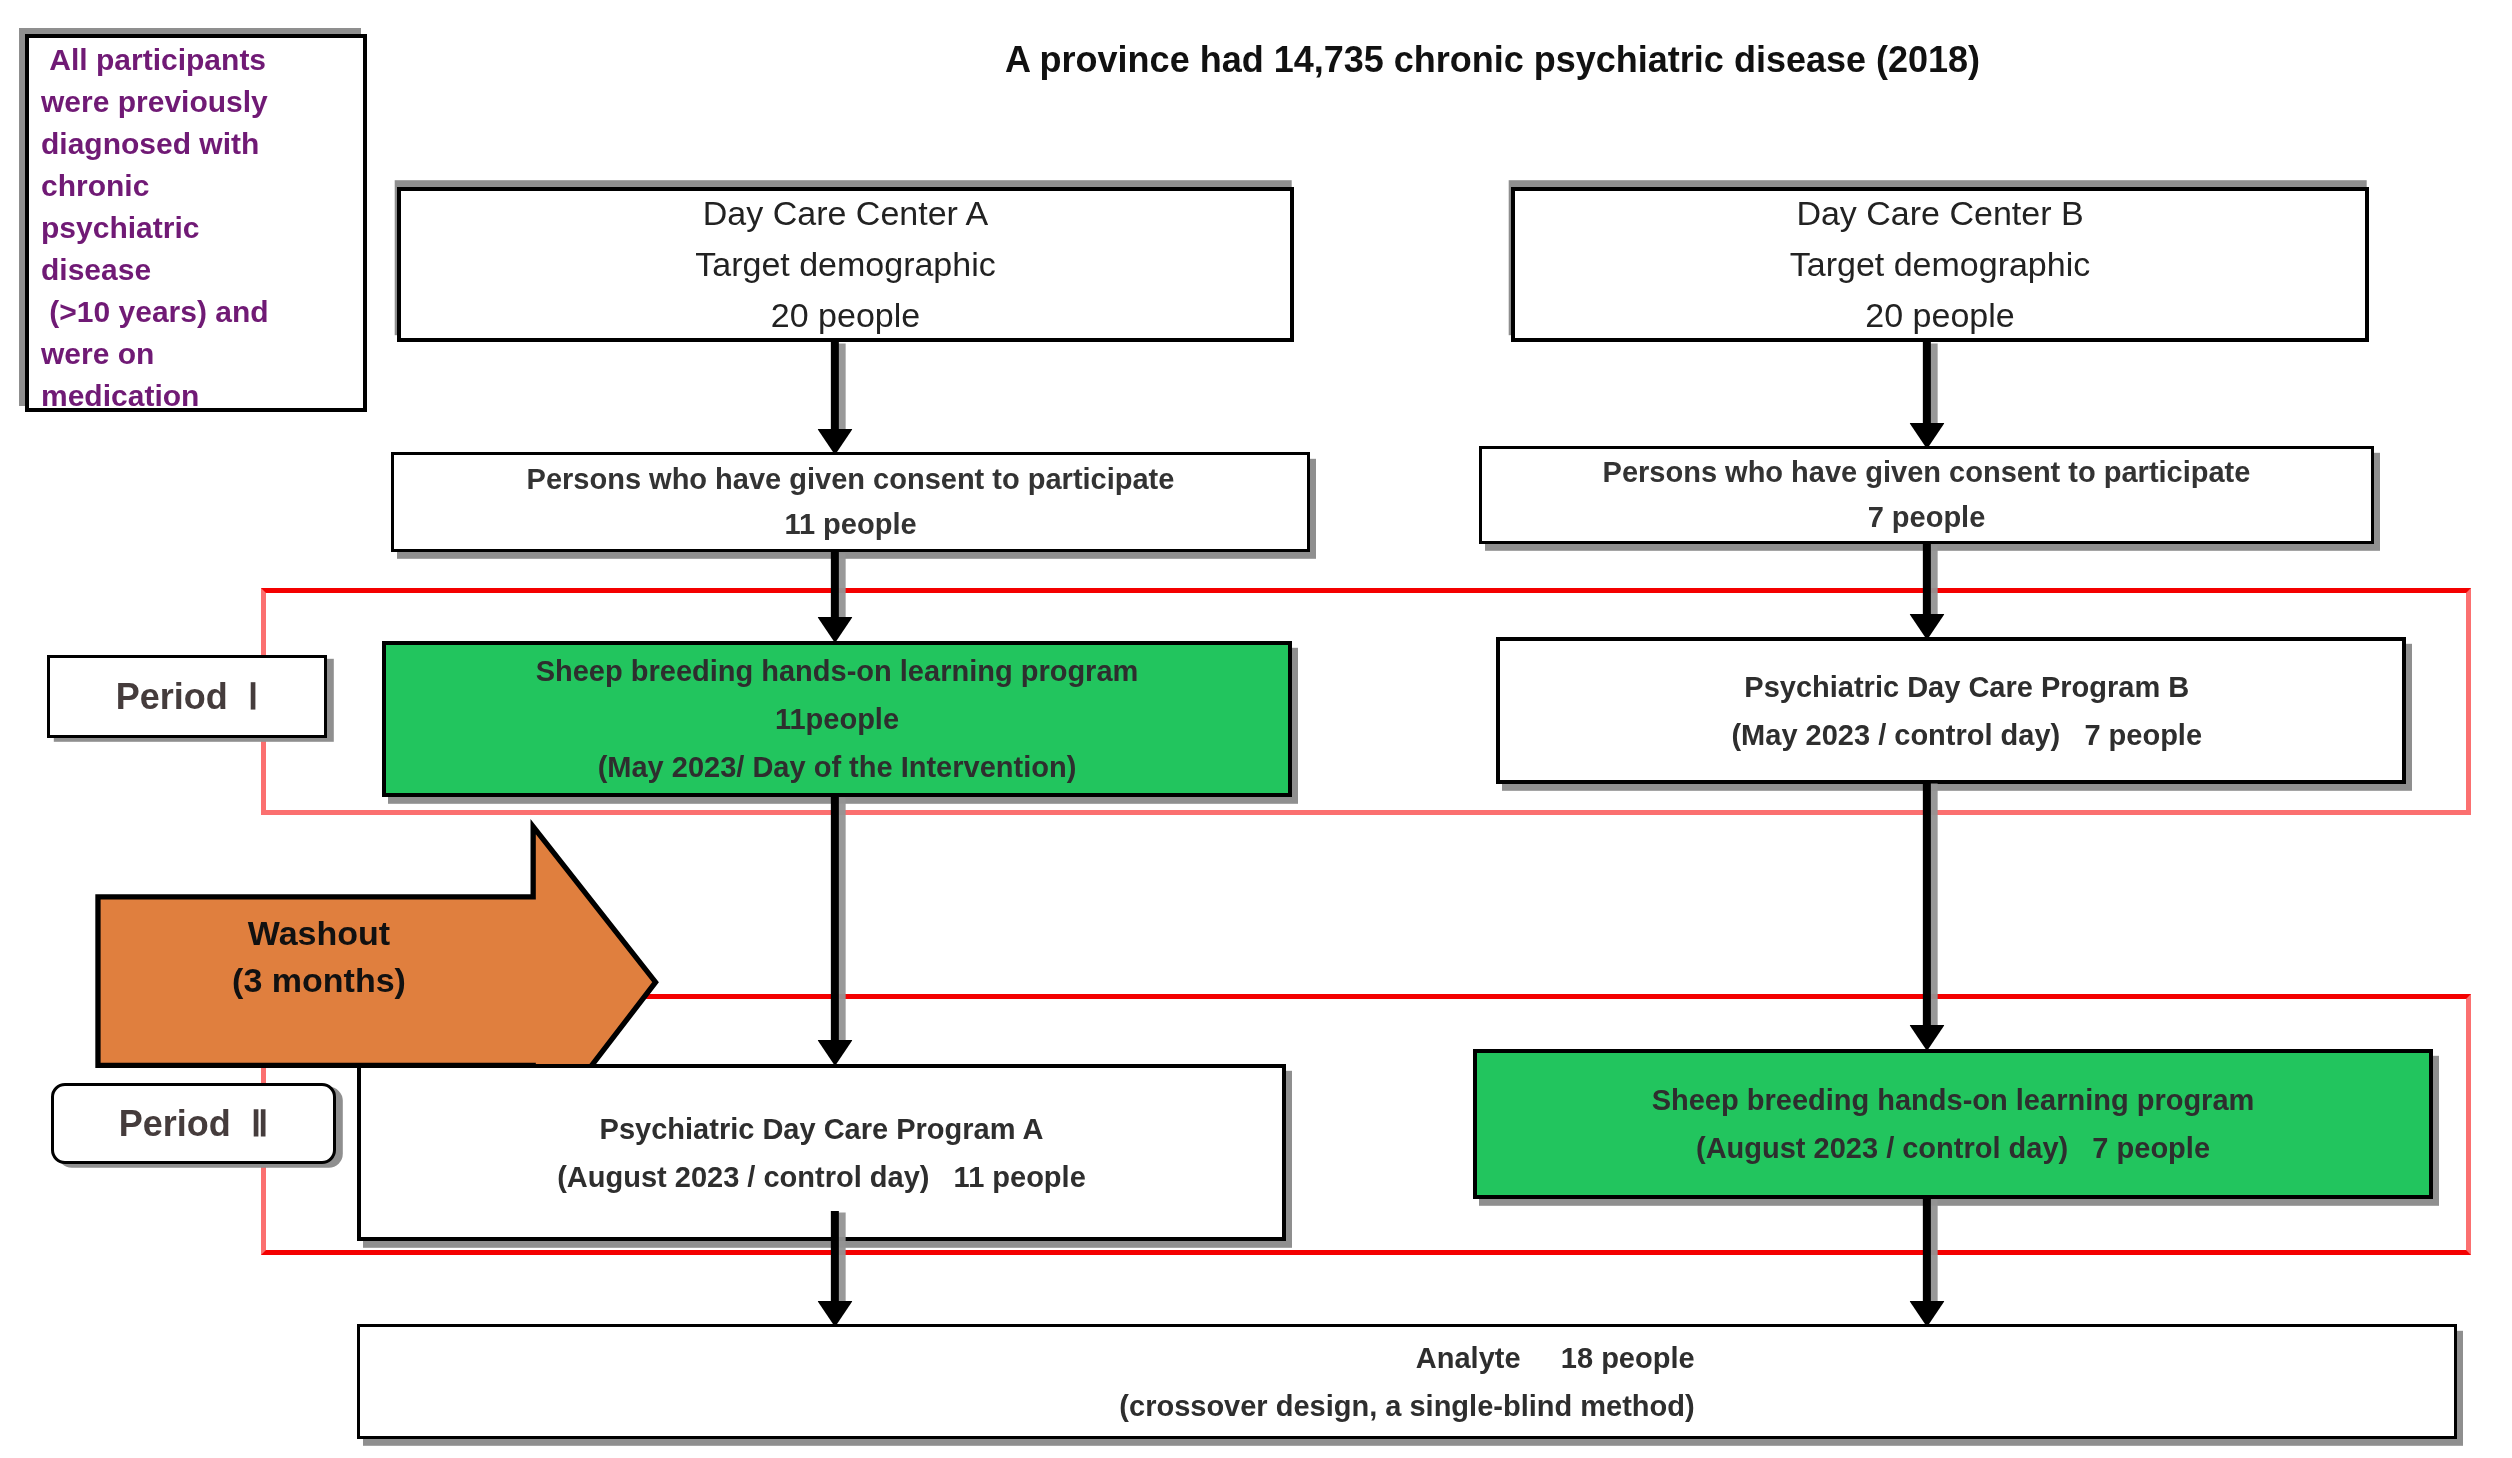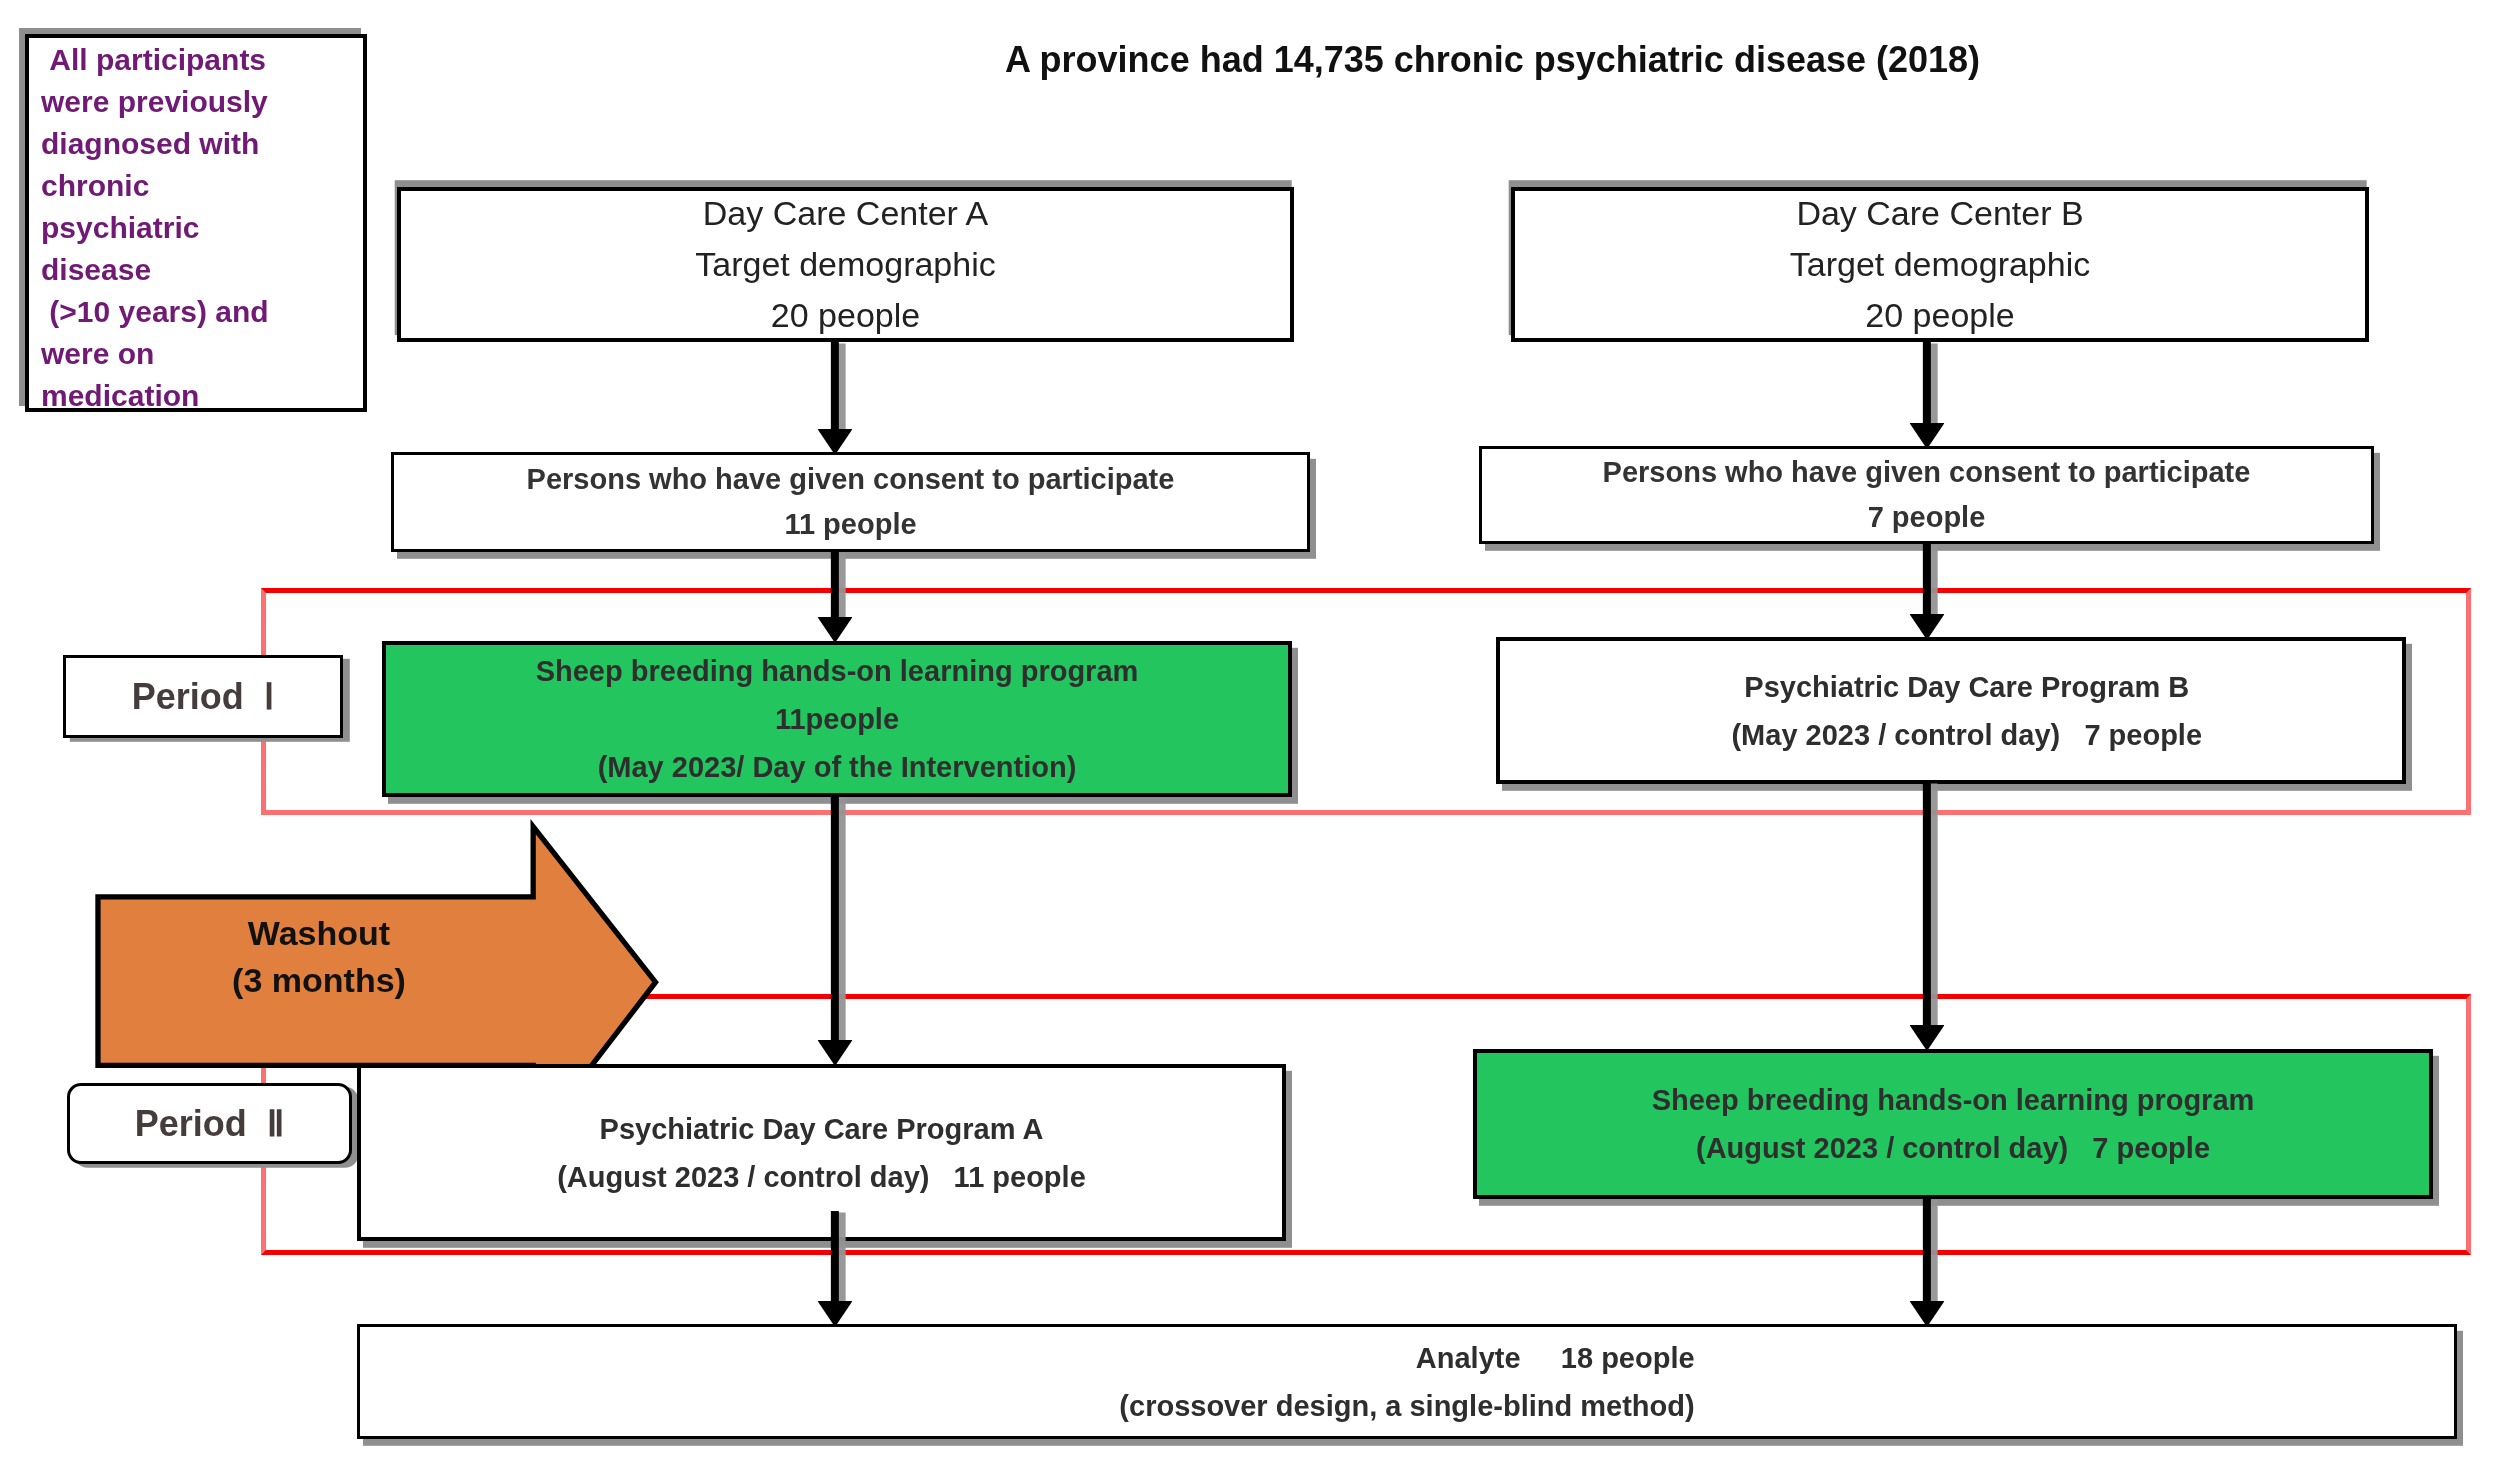--- a/index.html
+++ b/index.html
@@ -52,21 +52,21 @@
   .note{
     left:25px;top:34px;width:342px;height:378px;
     font-size:30px;line-height:42px;font-weight:600;color:#701a75;
     justify-content:flex-start;text-align:left;
     padding:10.6px 4.5px 0 12px;
   }
   .center-box{font-size:34px;line-height:51px;font-weight:500;color:#222;}
   .consent-box{font-size:29px;line-height:45px;font-weight:600;color:#333;}
   .plabel{
     font-size:36px;font-weight:600;color:#453c3c;
-    border-width:3.8px;z-index:3;margin-left:16px;
+    border-width:3.8px;z-index:3;
   }
   .program-box{font-size:29px;line-height:48px;font-weight:600;color:#2e2e2e;}
   .small-pad{padding:4.5px;}
   #washout-svg{position:absolute;left:76px;top:816px;z-index:2;}
   .washout-label{
     position:absolute;left:113px;top:910px;width:412px;
     font-size:34px;line-height:47px;font-weight:700;color:#111;
     text-align:center;z-index:3;
   }
   .analyte-box{font-size:29px;line-height:48px;font-weight:600;color:#2e2e2e;}

